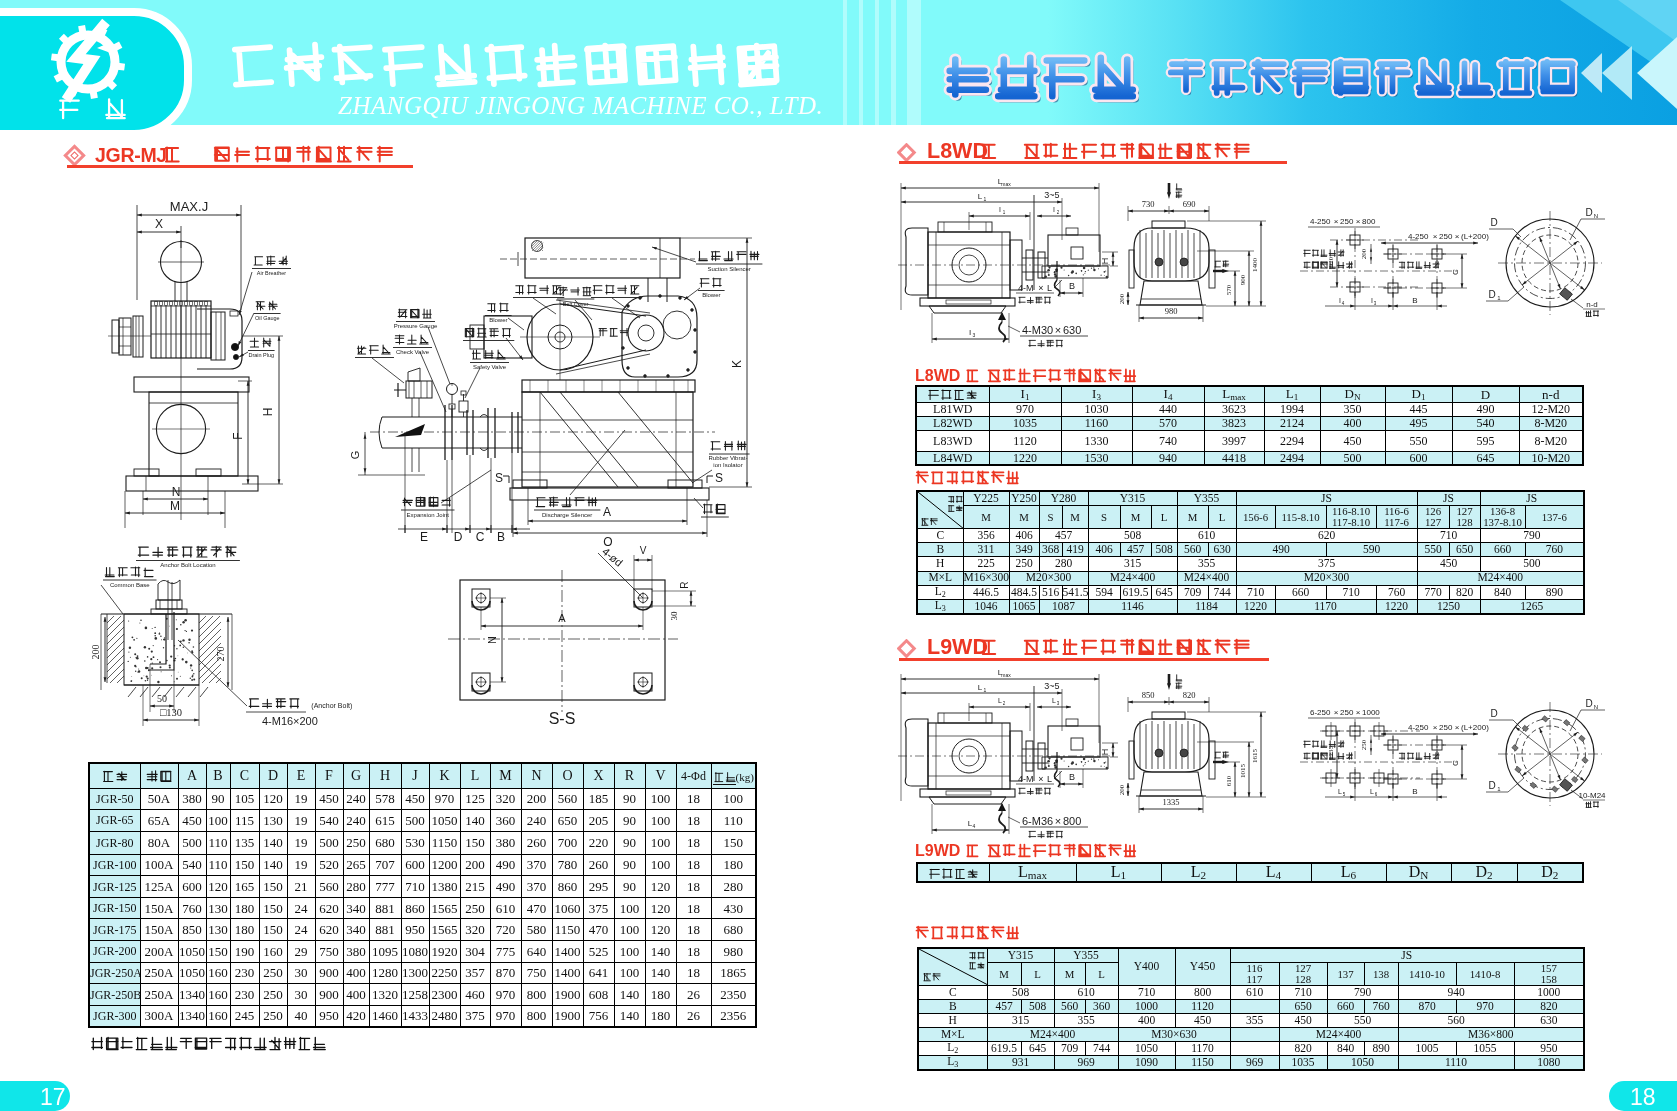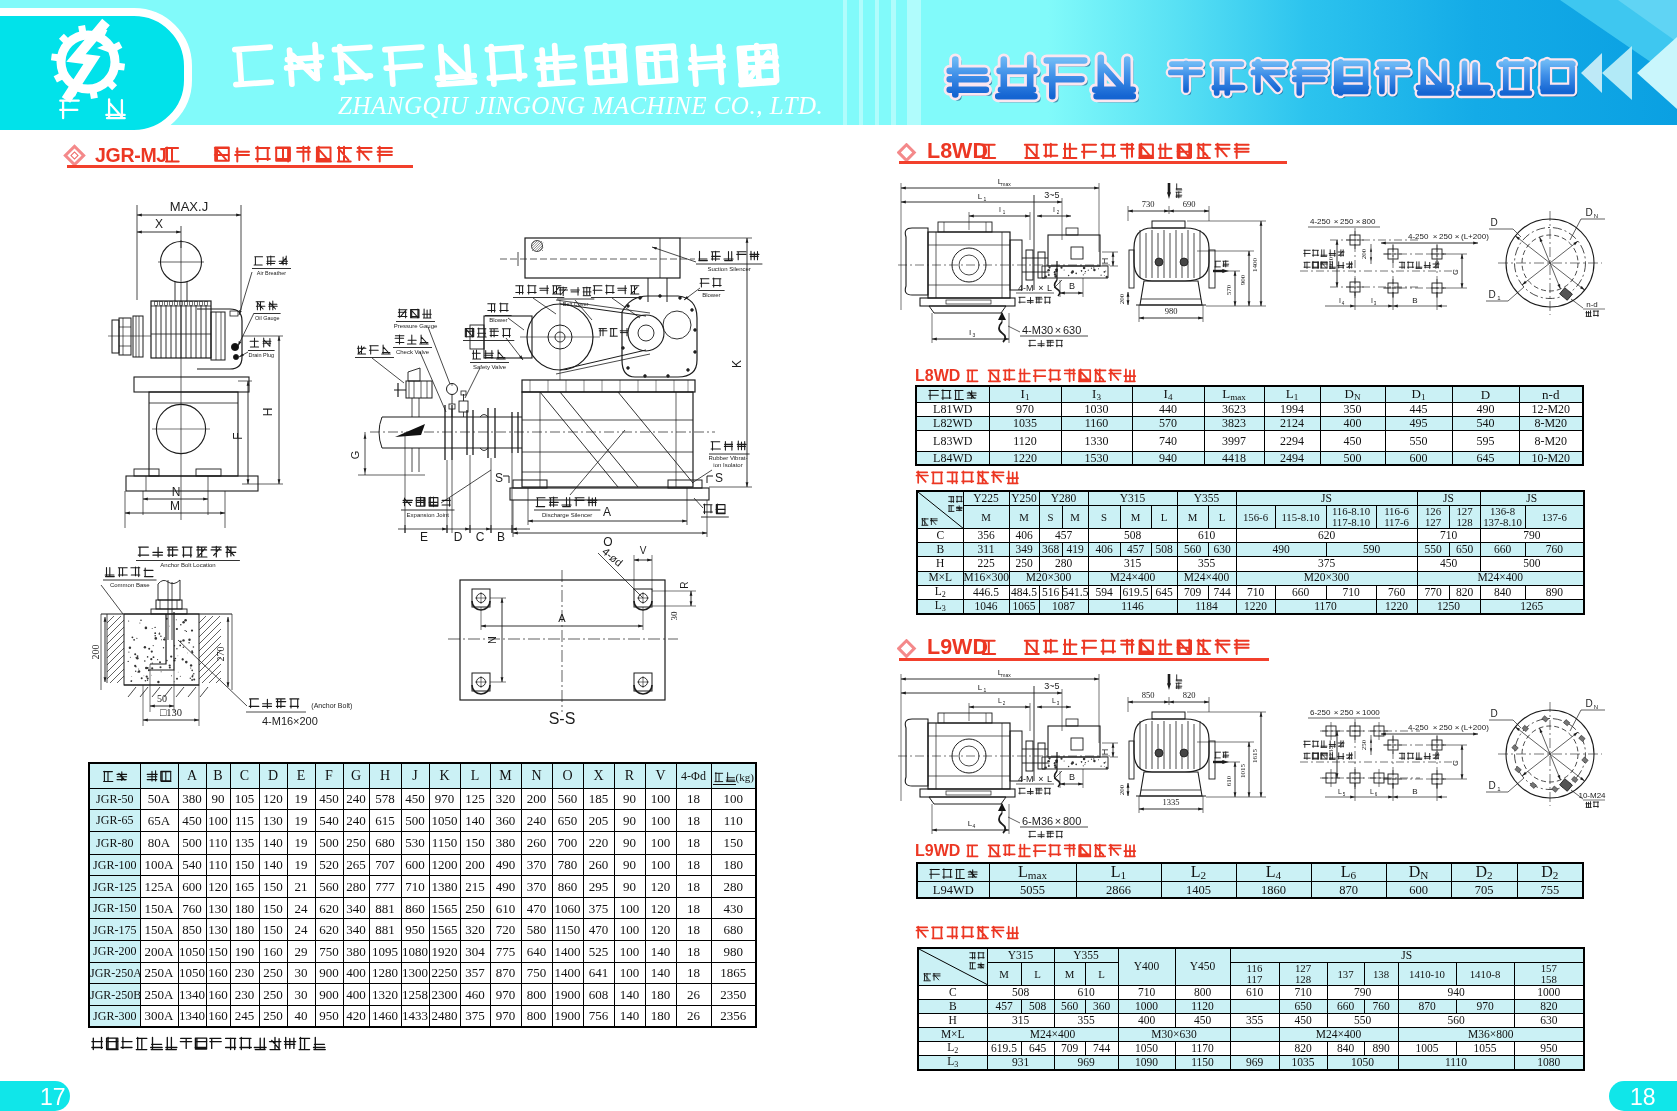--- a/index.html
+++ b/index.html
@@ -2117,31 +2117,20 @@
             </svg></td>
           <td>L<sub>max</sub></td>
           <td>L<sub>1</sub></td>
           <td>L<sub>2</sub></td>
           <td>L<sub>4</sub></td>
           <td>L<sub>6</sub></td>
           <td>D<sub>N</sub></td>
           <td>D<sub>2</sub></td>
           <td>D<sub>2</sub></td>
         </tr>
-        <tr style="height:16.4px;font-size:12.5px" class="cy">
-          <td>L94WD</td>
-          <td>5055</td>
-          <td>2866</td>
-          <td>1405</td>
-          <td>1860</td>
-          <td>870</td>
-          <td>600</td>
-          <td>705</td>
-          <td>755</td>
-        </tr>
       </tbody>
     </table>
 <svg class="abs" style="left:0;top:923px" width="1677" height="22" viewBox="0 923 1677 22">
       <path d="M916.9 927.3L927.2 927.3M916.5 930.5L928.0 930.5M918.2 926.5L918.2 937.8M919.1 929.4L925.7 936.9" stroke="#ec3723" stroke-width="1.74" fill="none" stroke-linecap="round" opacity="1.0"></path>
       <path d="M932.0 927.3L942.3 927.3M932.4 938.3L942.3 938.3M933.3 927.0L933.3 938.3M941.4 927.0L941.4 938.3" stroke="#ec3723" stroke-width="1.74" fill="none" stroke-linecap="round" opacity="1.0"></path>
       <path d="M947.5 927.3L957.3 927.3M947.5 936.3L957.3 936.3M952.4 927.0L952.4 938.3M956.5 927.6L956.5 938.3" stroke="#ec3723" stroke-width="1.74" fill="none" stroke-linecap="round" opacity="1.0"></path>
       <path d="M962.1 927.3L972.9 927.3M962.1 936.3L973.3 936.3M963.4 926.5L963.4 938.3M971.6 927.6L971.6 937.2" stroke="#ec3723" stroke-width="1.74" fill="none" stroke-linecap="round" opacity="1.0"></path>
       <path d="M977.6 927.3L988.4 927.3M977.6 938.3L987.9 938.3M978.5 926.5L978.5 937.8M982.6 926.5L982.6 937.2M979.4 929.4L986.1 936.9" stroke="#ec3723" stroke-width="1.74" fill="none" stroke-linecap="round" opacity="1.0"></path>
       <path d="M992.3 927.3L1003.5 927.3M991.9 930.5L1003.5 930.5M993.6 926.5L993.6 937.2M994.5 929.4L1001.1 936.9" stroke="#ec3723" stroke-width="1.74" fill="none" stroke-linecap="round" opacity="1.0"></path>
       <path d="M1006.9 933.1L1018.1 933.1M1007.8 938.3L1017.7 938.3M1008.7 926.5L1008.7 937.2M1012.7 927.6L1012.7 937.8M1016.8 927.0L1016.8 938.3" stroke="#ec3723" stroke-width="1.74" fill="none" stroke-linecap="round" opacity="1.0"></path>

